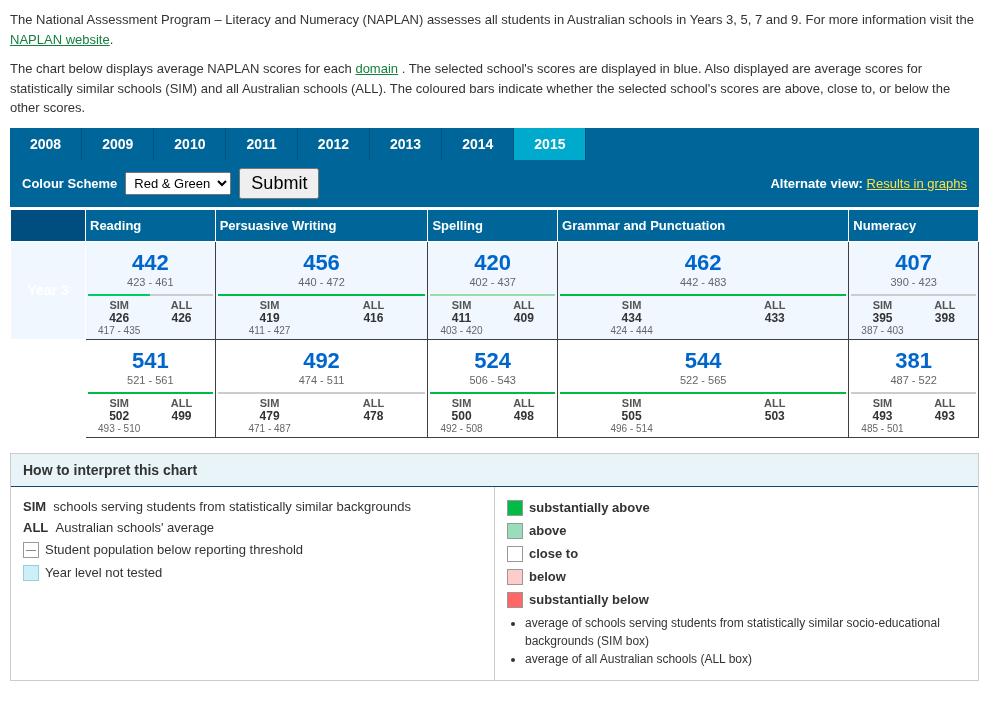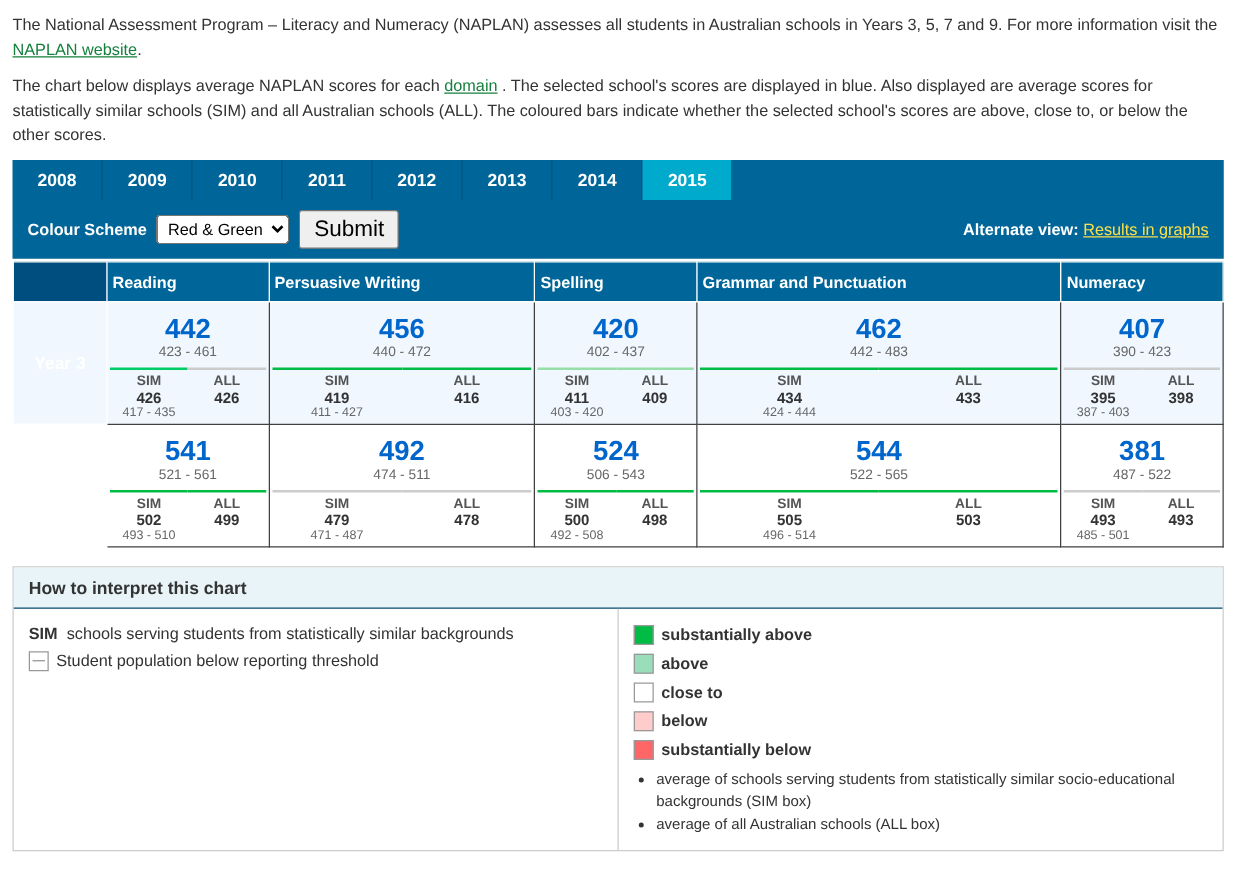--- a/index.html
+++ b/index.html
@@ -309,23 +309,31 @@
   </table>
 
   <div class="interpret-section">
     <div class="interpret-title">How to interpret this chart</div>
     <div class="interpret-body">
       <div class="interpret-left">
         <p>
           <span class="sim-all-label">SIM</span>
           &nbsp;<span>schools serving students from statistically similar backgrounds</span>
         </p>
+        <p>
+          <span class="sim-all-label">ALL</span>
+          &nbsp;<span>Australian schools' average</span>
+        </p>
         <div class="legend-item">
           <div class="legend-box dash-box">―</div>
           <span>Student population below reporting threshold</span>
+        </div>
+        <div class="legend-item">
+          <div class="legend-box cyan-box"></div>
+          <span>Year level not tested</span>
         </div>
       </div>
       <div class="interpret-right">
         <div class="legend-item">
           <div class="legend-box dark-green"></div>
           <strong>substantially above</strong>
         </div>
         <div class="legend-item">
           <div class="legend-box light-green"></div>
           <strong>above</strong>

